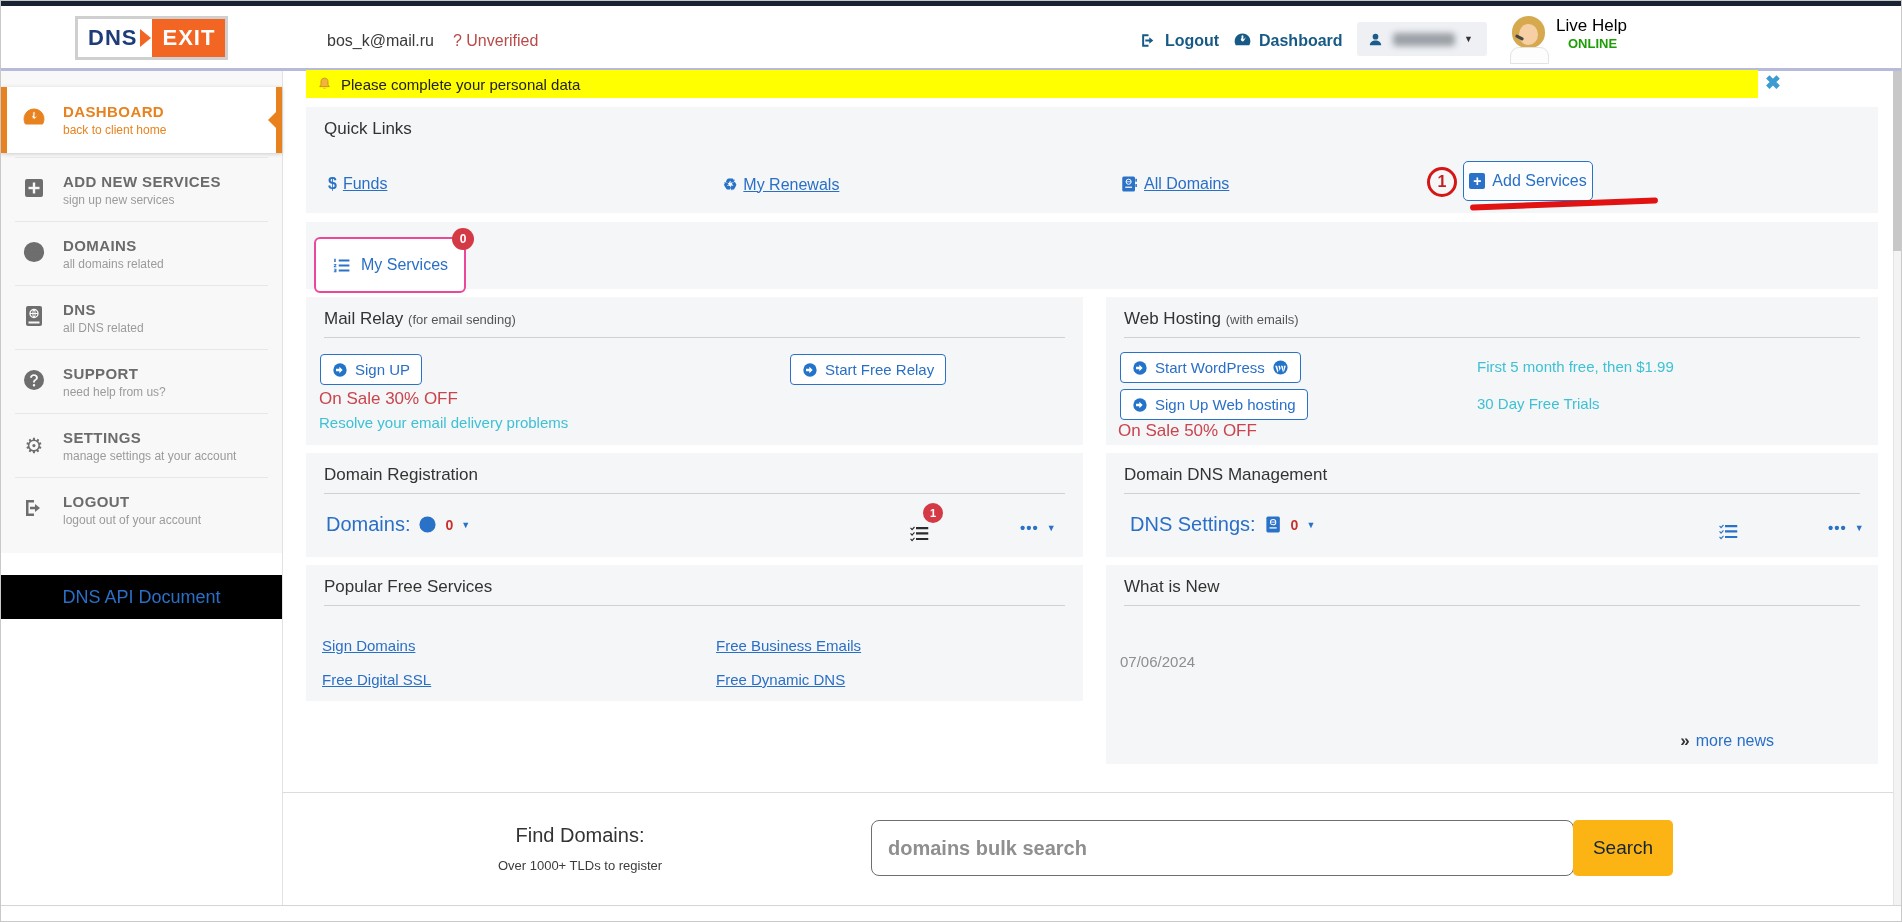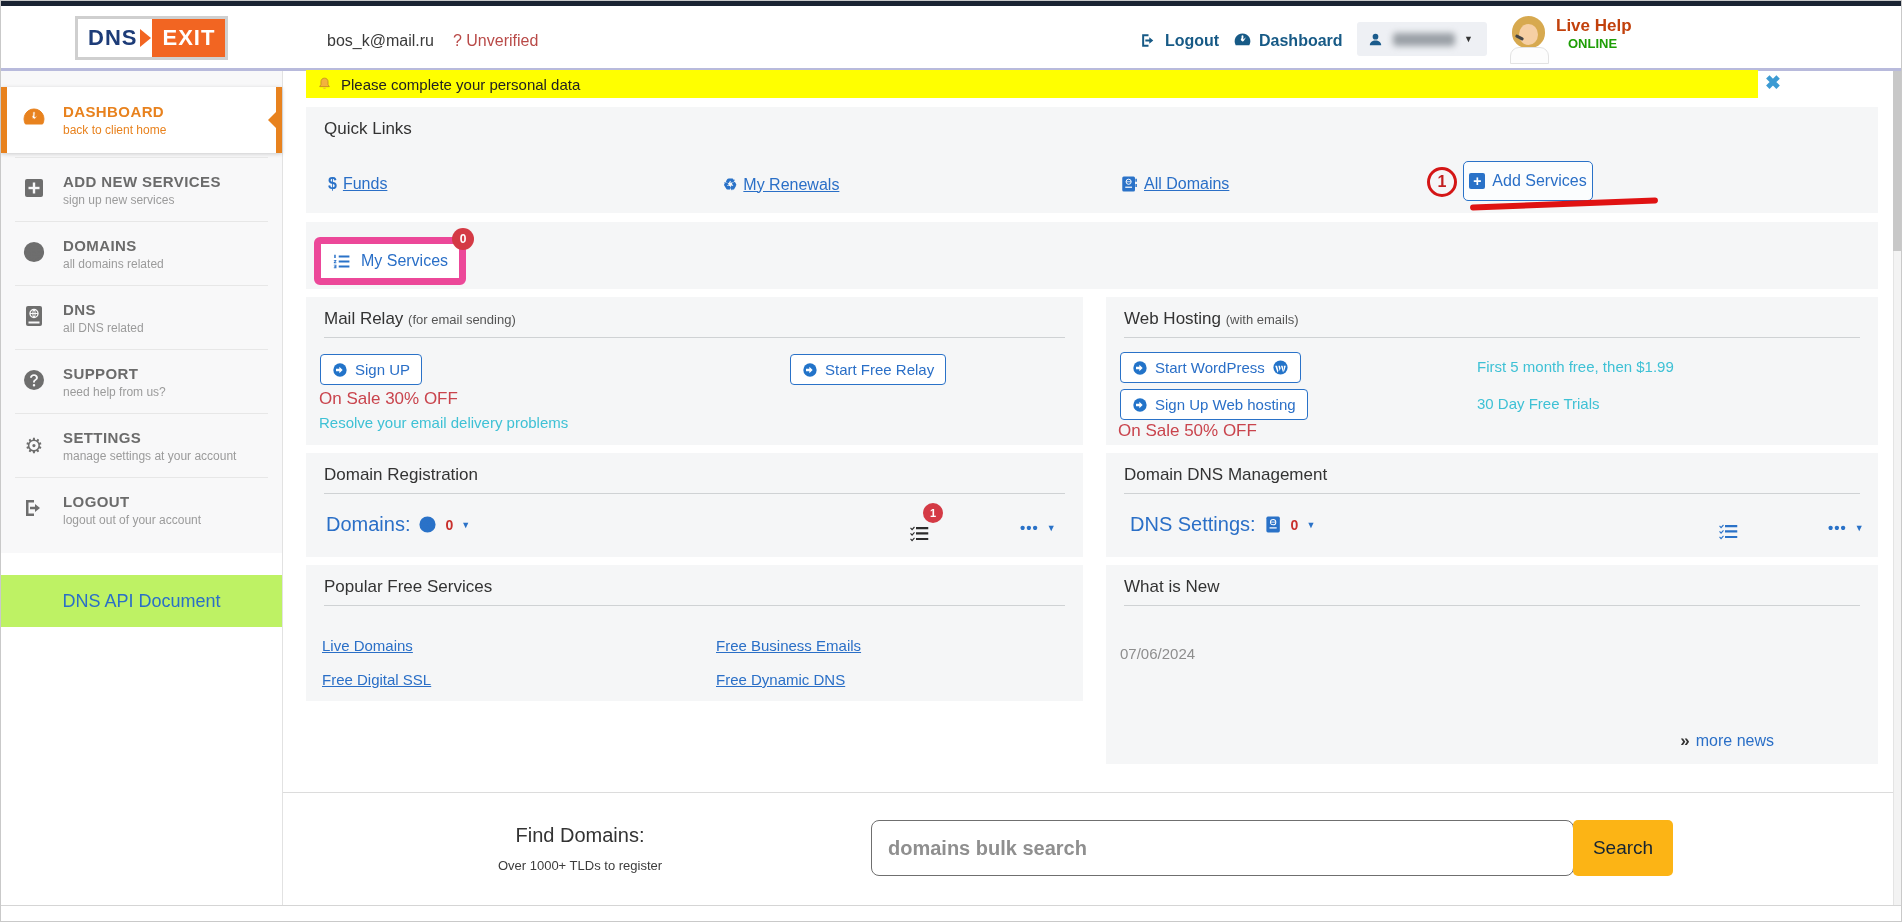--- a/index.html
+++ b/index.html
@@ -28,42 +28,42 @@
   .user-chip svg{width:17px;height:17px;fill:#1b5c8c}
   .user-blur{width:62px;height:13px;background:#9aa0a6;border-radius:3px;filter:blur(3px)}
   .chip-caret{font-size:9px;color:#333}
   .live-help{position:absolute;left:1506px;top:10px;display:flex;gap:7px;align-items:flex-start;cursor:pointer}
   .avatar{width:42px;height:48px;position:relative}
   .avatar .hair{position:absolute;top:0;left:5px;width:33px;height:32px;border-radius:50% 50% 46% 46%;background:#d7a94f}
   .avatar .face{position:absolute;top:8px;left:12px;width:19px;height:21px;border-radius:50%;background:#f6cfa4}
   .avatar .body{position:absolute;bottom:0;left:3px;width:37px;height:15px;border-radius:9px 9px 0 0;background:#fdfdfd;border:1px solid #e3e3e3}
   .avatar .mic{position:absolute;top:20px;left:8px;width:9px;height:3px;background:#444;border-radius:2px;transform:rotate(28deg)}
   .lh-text{display:flex;flex-direction:column;line-height:1.2}
-  .lh1{color:#c2410c;font-weight:bold;font-size:17px}
+  .lh1{color:#000000;font-weight:normal;font-size:17px}
   .lh2{color:#1e9e06;font-weight:bold;font-size:13px;margin-left:12px}
 
   
   .sidebar{position:absolute;left:1px;top:71px;width:282px;height:834px;background:#fff;border-right:1px solid #e2e2e2;box-sizing:border-box}
   .side-list{background:#f8f8f9;padding:16px 0 12px}
   .side-item{position:relative;margin:0 14px;padding:15px 8px 14px 48px;cursor:pointer}
   .side-item + .side-item{border-top:1px solid #e7e7e7}
   .side-item .s-icon{position:absolute;left:6px;top:50%;transform:translateY(-50%);color:#6e6e6e;width:26px;text-align:center}
   .side-item .s-icon svg{width:24px;height:24px;fill:#6e6e6e}
   .side-item .s-icon .gear-glyphs{font-size:21px;color:#6e6e6e;line-height:1}
   .s-title{font-size:15px;font-weight:bold;color:#6b6b6b;letter-spacing:.4px}
   .s-sub{font-size:12px;color:#9b9b9b;margin-top:3px}
   .side-item.active{background:#fff;margin:0 0 4px 0;padding:16px 8px 16px 62px;box-shadow:0 1px 4px rgba(0,0,0,.18);border-top:none}
   .side-item.active .s-icon{left:20px}
   .side-item.active .s-icon svg{fill:#e8821e;stroke:#e8821e}
   .side-item.active .s-title,.side-item.active .s-sub{color:#e8821e}
   .side-item.active .bar-l{position:absolute;left:0;top:0;bottom:0;width:6px;background:#e8821e}
   .side-item.active .bar-r{position:absolute;right:0;top:0;bottom:0;width:6px;background:#e8821e}
   .side-item.active .notch-l{position:absolute;left:-6px;top:50%;transform:translateY(-50%);width:0;height:0;border-top:8px solid transparent;border-bottom:8px solid transparent;border-right:7px solid #e8821e}
   .side-item.active .notch-r{position:absolute;right:5px;top:50%;transform:translateY(-50%);width:0;height:0;border-top:9px solid transparent;border-bottom:9px solid transparent;border-right:9px solid #e8821e}
-  .api-band{margin-top:22px;height:52px;background:#bef264;display:flex;align-items:center;justify-content:center}
+  .api-band{margin-top:22px;height:44px;background:#000000;display:flex;align-items:center;justify-content:center}
   .api-link{color:#2a6fc7;font-size:18px;text-decoration:none;cursor:pointer}
 
   
   .section{position:absolute;background:#f5f6f7}
   .sec-title{position:absolute;left:18px;top:12px;font-size:17px;color:#333;white-space:nowrap}
   .sec-title .sub{font-size:13px;color:#555}
   .sec-divider{position:absolute;left:18px;right:18px;top:40px;height:1px;background:#cfd2d4}
 
   .banner{position:absolute;left:306px;top:70px;width:1452px;height:28px;background:#ffff00;display:flex;align-items:center;gap:8px;padding:0 10px;box-sizing:border-box}
   .banner-text{font-size:15px;color:#222}
@@ -77,21 +77,21 @@
   .q-funds{left:22px}
   .q-renewals{left:417px}
   .q-domains{left:814px}
   .btn-addservices{position:absolute;left:1157px;top:54px;width:130px;height:40px;border:1px solid #2a72c8;border-radius:5px;background:#fbfdfe;display:flex;align-items:center;justify-content:center;gap:7px;color:#2a6fc7;font-size:16px;cursor:pointer;box-sizing:border-box}
   .plus-sq{width:16px;height:16px;background:#2a72c8;color:#fff;border-radius:2px;display:flex;align-items:center;justify-content:center;font-size:14px;font-weight:bold;line-height:1}
 
   .ann-circle{position:absolute;left:1427px;top:167px;width:30px;height:30px;border:3px solid #d41616;border-radius:50%;color:#c22020;font-weight:bold;font-size:16px;display:flex;align-items:center;justify-content:center;z-index:30;box-sizing:border-box}
   .ann-underline{position:absolute;left:1470px;top:201px;width:188px;height:6px;background:#e01212;border-radius:4px;transform:rotate(-2.2deg);z-index:30}
 
   .sec-myservices{left:306px;top:222px;width:1572px;height:67px}
-  .btn-myservices{position:absolute;left:8px;top:15px;width:152px;height:48px;border:7px solid #ec4899;border-radius:6px;background:#fff;display:flex;align-items:center;justify-content:center;gap:10px;color:#2a6fc7;font-size:16px;cursor:pointer;box-sizing:border-box}
+  .btn-myservices{position:absolute;left:8px;top:15px;width:152px;height:56px;border:2px solid #ec4899;border-radius:6px;background:#fff;display:flex;align-items:center;justify-content:center;gap:10px;color:#2a6fc7;font-size:16px;cursor:pointer;box-sizing:border-box}
   .btn-myservices svg{width:19px;height:19px;fill:#2a72c8}
   .badge-red{position:absolute;width:22px;height:22px;border-radius:50%;background:#d43a45;color:#fff;font-size:12px;font-weight:bold;display:flex;align-items:center;justify-content:center;z-index:5}
   .badge-ms{left:146px;top:6px}
 
   .btn-blue{display:inline-flex;align-items:center;gap:7px;border:1px solid #2a72c8;border-radius:4px;background:#fff;color:#2a6fc7;font-size:15px;padding:0 11px;height:31px;box-sizing:border-box;cursor:pointer;white-space:nowrap}
   .circ-arrow{width:16px;height:16px;display:block}
 
   .sec-mailrelay{left:306px;top:297px;width:777px;height:148px}
   .mr-signup{position:absolute;left:14px;top:57px}
   .mr-freerelay{position:absolute;left:484px;top:57px}
@@ -131,21 +131,21 @@
 
   .sec-freesvc{left:306px;top:565px;width:777px;height:136px}
   .free-link{position:absolute;color:#2a6fc7;font-size:15px;text-decoration:underline;cursor:pointer}
   .fl-0{left:16px;top:72px}
   .fl-1{left:410px;top:72px}
   .fl-2{left:16px;top:106px}
   .fl-3{left:410px;top:106px}
 
   .sec-whatsnew{left:1106px;top:565px;width:772px;height:199px}
   .news-row{position:absolute;left:14px;display:flex;align-items:baseline;gap:26px;cursor:pointer}
-  .nr-0{top:80px}
+  .nr-0{top:88px}
   .nr-1{top:126px}
   .news-date{color:#8e8e8e;font-size:15px;min-width:82px}
   .news-text{color:#2f2f2f;font-size:15.5px;font-style:italic}
   .chev-orange{color:#e8930c;font-weight:bold;font-size:17px;font-style:normal;margin-left:10px}
   .more-news{position:absolute;right:104px;top:166px;display:flex;align-items:center;gap:6px;cursor:pointer}
   .more-news .chev-dark{color:#333;font-weight:bold;font-size:17px}
   .more-news .mn-lbl{color:#2a6fc7;font-size:16px}
 
   
   .footer-line{position:absolute;left:283px;top:792px;width:1619px;height:1px;background:#dcdcdc}
@@ -446,21 +446,21 @@
   </div>
   <div class="more-menu dm-more">
     <span class="dots">•••</span>
     <span class="caret">▼</span>
   </div>
 </div>
 
 <div class="section sec-freesvc">
   <div class="sec-title">Popular Free Services</div>
   <div class="sec-divider"></div>
-  <a class="free-link fl-0">Live Domains</a>
+  <a class="free-link fl-0">Sign Domains</a>
   <a class="free-link fl-1">Free Business Emails</a>
   <a class="free-link fl-2">Free Digital SSL</a>
   <a class="free-link fl-3">Free Dynamic DNS</a>
 </div>
 
 <div class="section sec-whatsnew">
   <div class="sec-title">What is New</div>
   <div class="sec-divider"></div>
   <div class="news-row nr-0">
     <span class="news-date">07/06/2024</span>

